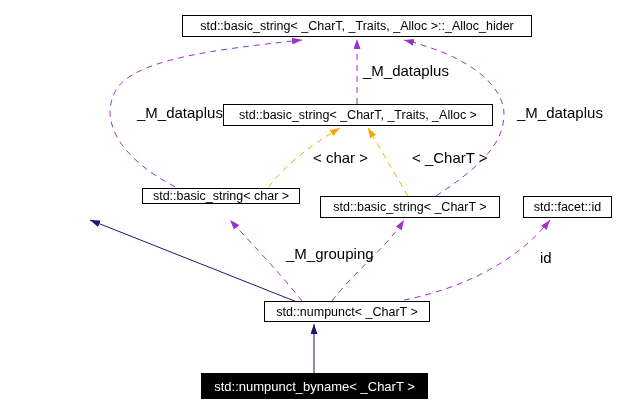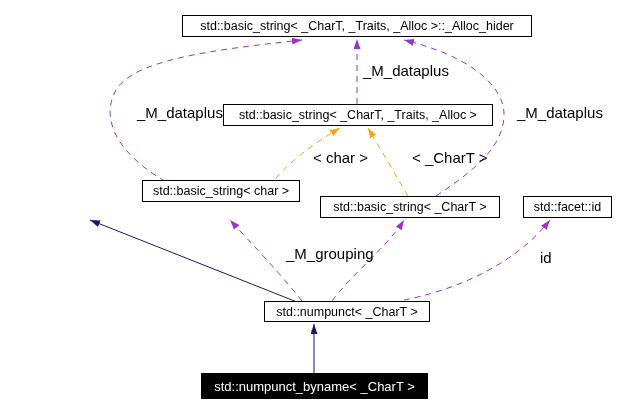--- a/index.html
+++ b/index.html
@@ -15,21 +15,21 @@
     font-size:12.5px;white-space:nowrap;z-index:2;
   }
   .node.focus{background:var(--focus_fill,#000000);color:var(--focus_text,#ffffff);border-color:#000000;}
   .edge-label{
     position:absolute;font-size:15px;color:#000000;white-space:nowrap;z-index:1;line-height:15px;
   }
   
   #n-alloc-hider       {left:182px;top:15px; width:350px;height:22px;}
   #n-basic-string-full {left:223px;top:104px;width:270px;height:22px;}
   #n-locale-facet      {left:12px; top:196px;width:108px;height:22px;}
-  #n-basic-string-char {left:142px;top:180px;width:158px;height:22px;text-align:right;}
+  #n-basic-string-char {left:142px;top:188px;width:158px;height:16px;text-align:right;}
   #n-basic-string-chart{left:320px;top:196px;width:180px;height:22px;}
   #n-locale-id         {left:523px;top:196px;width:89px; height:22px;}
   #n-numpunct          {left:228px;top:301px;width:166px;height:21px;margin-left:36px;}
   #n-numpunct-byname   {left:201px;top:373px;width:227px;height:26px;font-size:13px;}
   
   #l-dataplus-top  {left:363px;top:63px;}
   #l-dataplus-left {left:137px;top:105px;}
   #l-dataplus-right{left:517px;top:105px;}
   #l-tmpl-char     {left:313px;top:150px;}
   #l-tmpl-chart    {left:392px;top:150px;margin-left:20px;}

